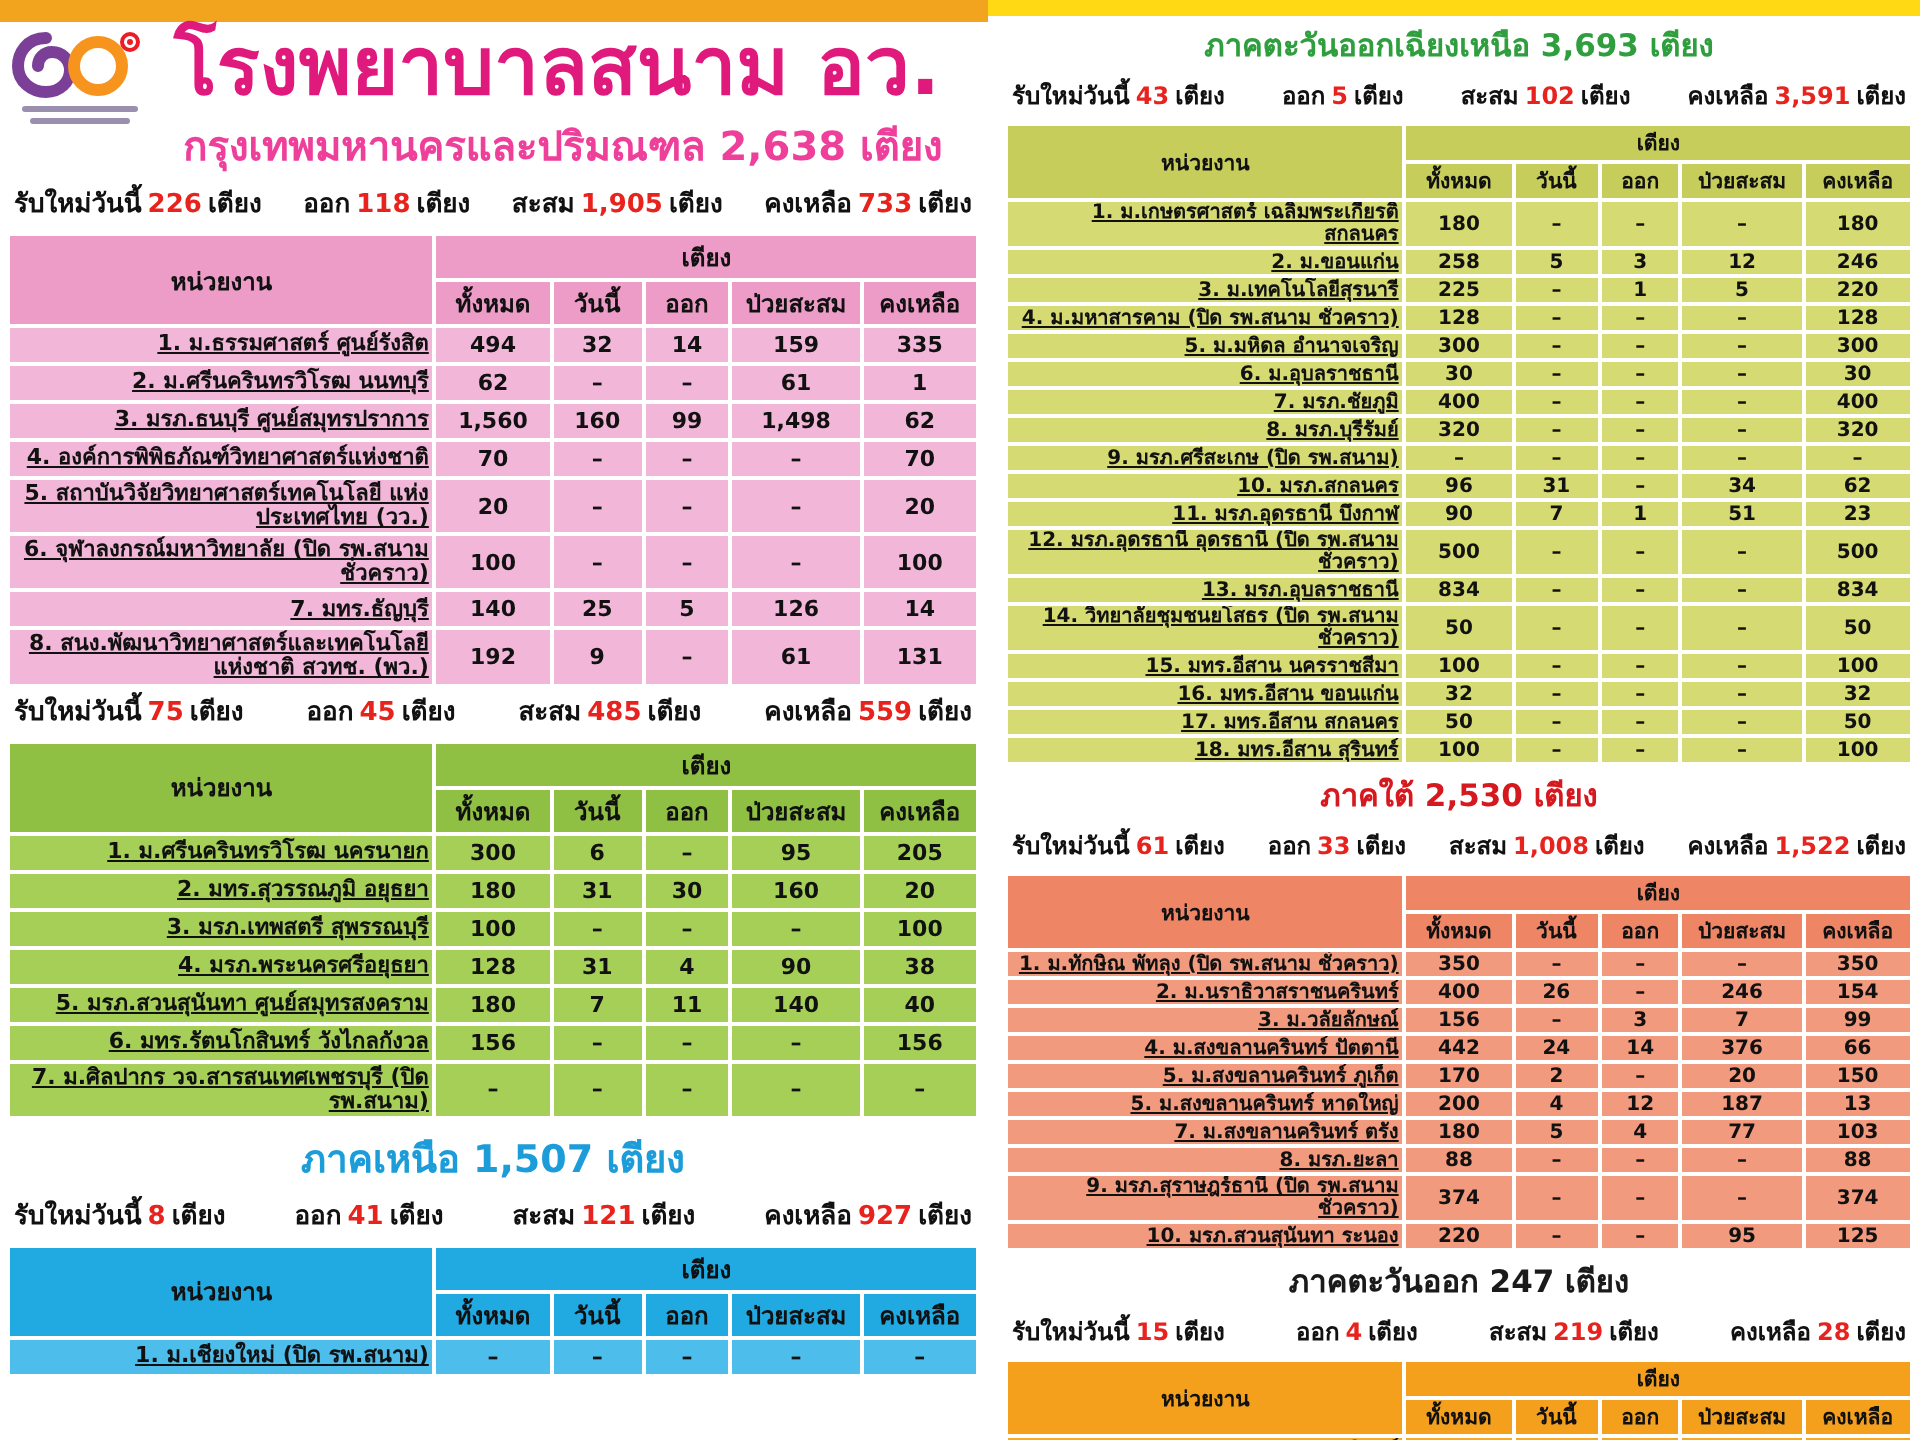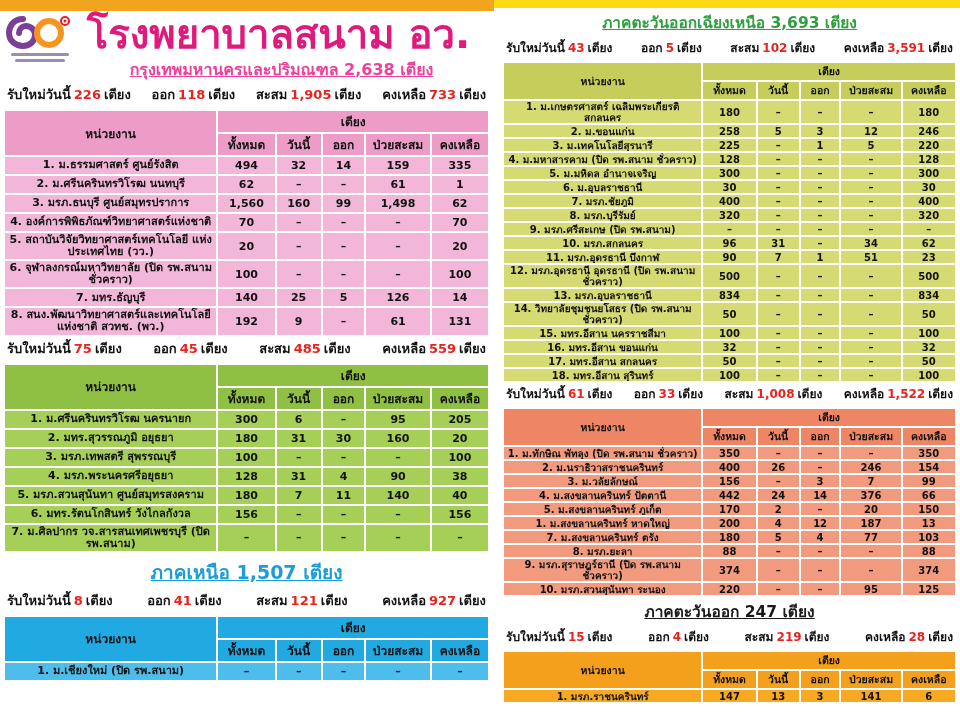--- a/index.html
+++ b/index.html
@@ -10,36 +10,36 @@
   .topbar-l{position:absolute;left:0;top:0;width:494px;height:11px;background:var(--topbar-left);}
   .topbar-r{position:absolute;left:494px;top:0;width:466px;height:8px;background:var(--topbar-right);}
   .left-col{position:absolute;left:3px;top:11px;width:487px;}
   .right-col{position:absolute;left:502px;top:8px;width:455px;}
 
   .lc-header{position:relative;min-height:44px;}
   .logo{position:absolute;left:2px;top:2px;width:74px;height:56px;}
   .page-title{text-align:center;font-weight:bold;font-size:40px;line-height:1.15;
     color:var(--title-pink);padding-left:64px;}
 
-  .sec-heading{text-align:center;font-weight:bold;text-decoration:underline;}
+  .sec-heading{text-align:center;font-weight:bold;}
   .left-col .sec-heading{font-size:19px;padding:4px 0 2px;}
   .right-col .sec-heading{font-size:15.5px;padding:2px 0 2px;}
-  .left-col .sec-heading.subtitle{font-size:16px;padding:0 0 1px 70px;}
+  .left-col .sec-heading.subtitle{font-size:20px;padding:0 0 1px 70px;}
 
   .stats{display:flex;justify-content:space-between;font-weight:bold;padding:1px 4px 4px;}
   .left-col .stats{font-size:13px;align-items:center;}
   .right-col .stats{font-size:12px;}
   .stat{white-space:nowrap;}
   .stat .val{color:var(--num-red);margin:12px 3px;}
 
   table{width:100%;border-collapse:collapse;table-layout:fixed;}
   th,td{border:2px solid #fff;font-weight:bold;color:#111;text-align:center;vertical-align:middle;overflow:hidden;}
   th{background:var(--hdr);}
   td{background:var(--row);}
-  td.name{text-align:center;padding-left:4px;line-height:1.1;}
+  td.name{text-align:right;padding-left:4px;line-height:1.1;text-decoration:underline;}
   .left-col th{font-size:12px;padding:1px 2px;}
   .left-col td{font-size:11px;padding:1px 2px;height:15px;}
   .right-col th{font-size:10.5px;padding:0 2px;}
   .right-col td{font-size:10px;padding:0 2px;height:12px;}
   col.c-agency{width:44%;}col.c-total{width:12%;}col.c-today{width:9.5%;}
   col.c-out{width:9%;}col.c-cum{width:13.5%;}col.c-rem{width:12%;}
 </style>
 </head>
 <body>
 
@@ -462,20 +462,21 @@
             <td>100</td>
             <td>–</td>
             <td>–</td>
             <td>–</td>
             <td>100</td>
           </tr>
         </tbody>
       </table>
     </div>
   <div style="--hdr: #ee8565; --row: #f19a7e;">
+      <div class="sec-heading" style="color: rgb(214, 24, 31);">ภาคใต้  2,530 เตียง</div>
       <div class="stats">
         <span class="stat"><span class="lbl">รับใหม่วันนี้</span><span class="val">61</span><span class="unit">เตียง</span></span>
         <span class="stat"><span class="lbl">ออก</span><span class="val">33</span><span class="unit">เตียง</span></span>
         <span class="stat"><span class="lbl">สะสม</span><span class="val">1,008</span><span class="unit">เตียง</span></span>
         <span class="stat"><span class="lbl">คงเหลือ</span><span class="val">1,522</span><span class="unit">เตียง</span></span>
       </div>
       <table class="data-table">
         <colgroup>
           <col class="c-agency">
           <col class="c-total">
@@ -532,21 +533,21 @@
           </tr>
           <tr>
             <td class="name">5. ม.สงขลานครินทร์ ภูเก็ต</td>
             <td>170</td>
             <td>2</td>
             <td>–</td>
             <td>20</td>
             <td>150</td>
           </tr>
           <tr>
-            <td class="name">1. ม.สงขลานครินทร์  หาดใหญ่</td>
+            <td class="name">5. ม.สงขลานครินทร์  หาดใหญ่</td>
             <td>200</td>
             <td>4</td>
             <td>12</td>
             <td>187</td>
             <td>13</td>
           </tr>
           <tr>
             <td class="name">7. ม.สงขลานครินทร์  ตรัง</td>
             <td>180</td>
             <td>5</td>

